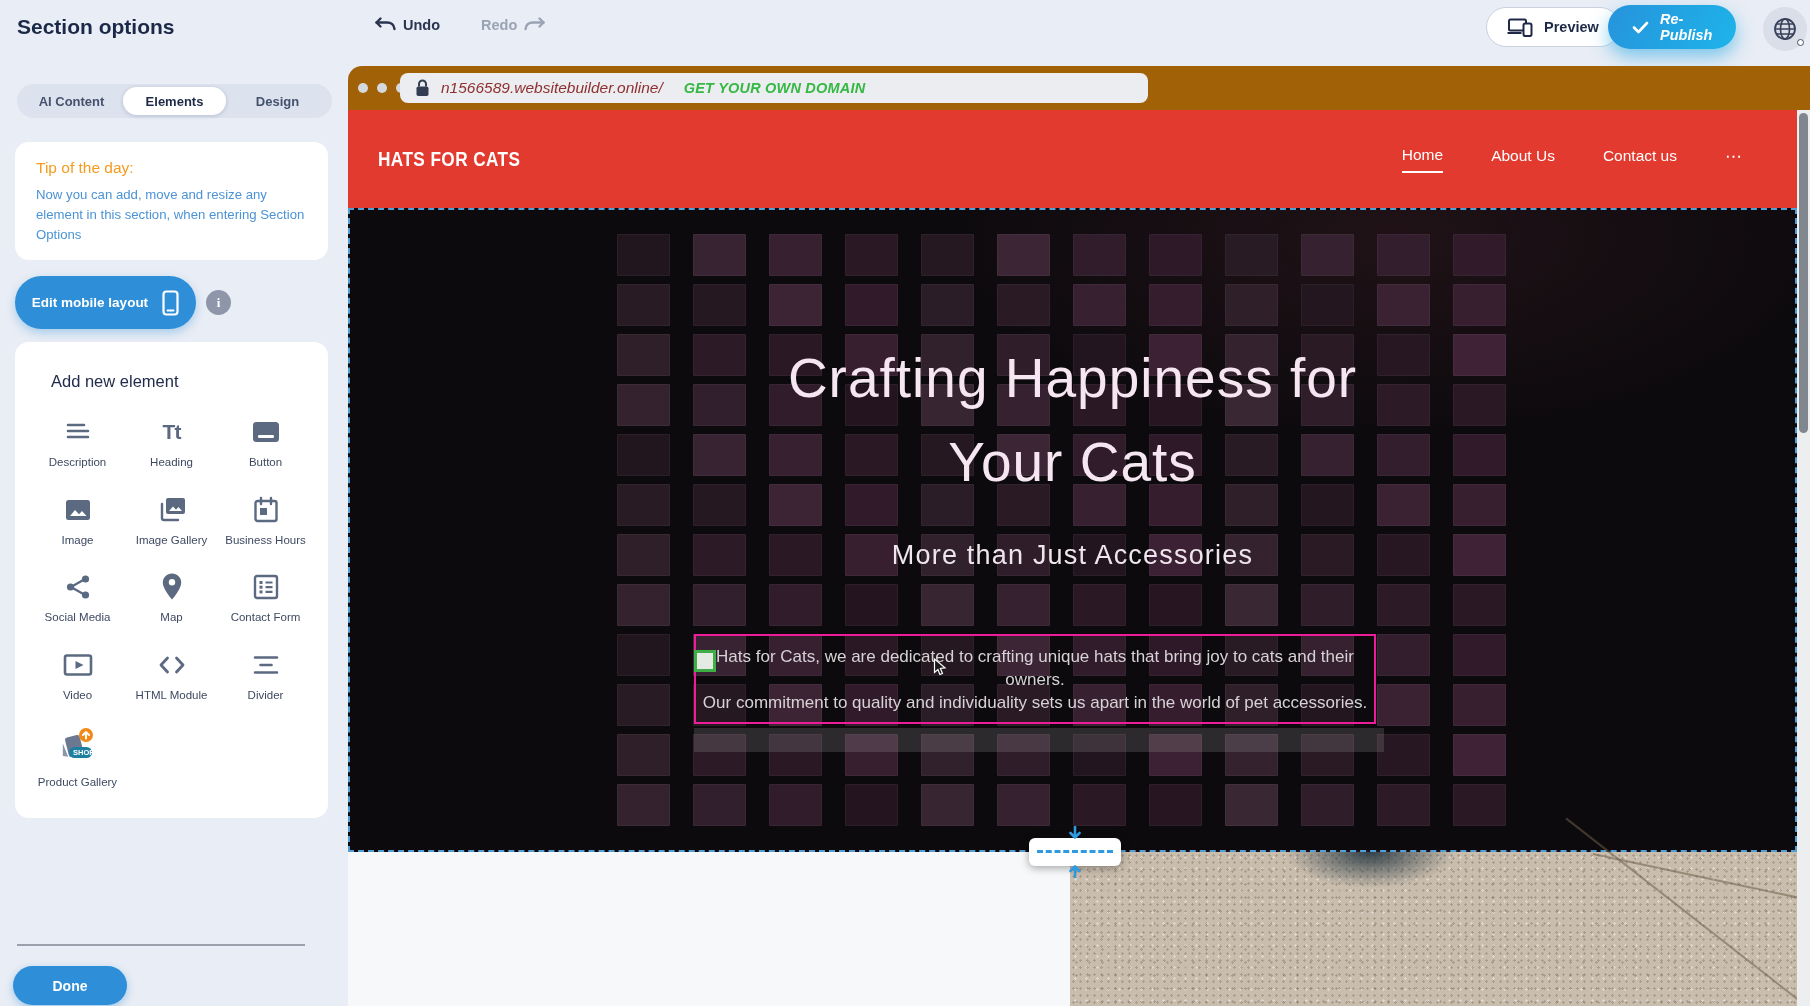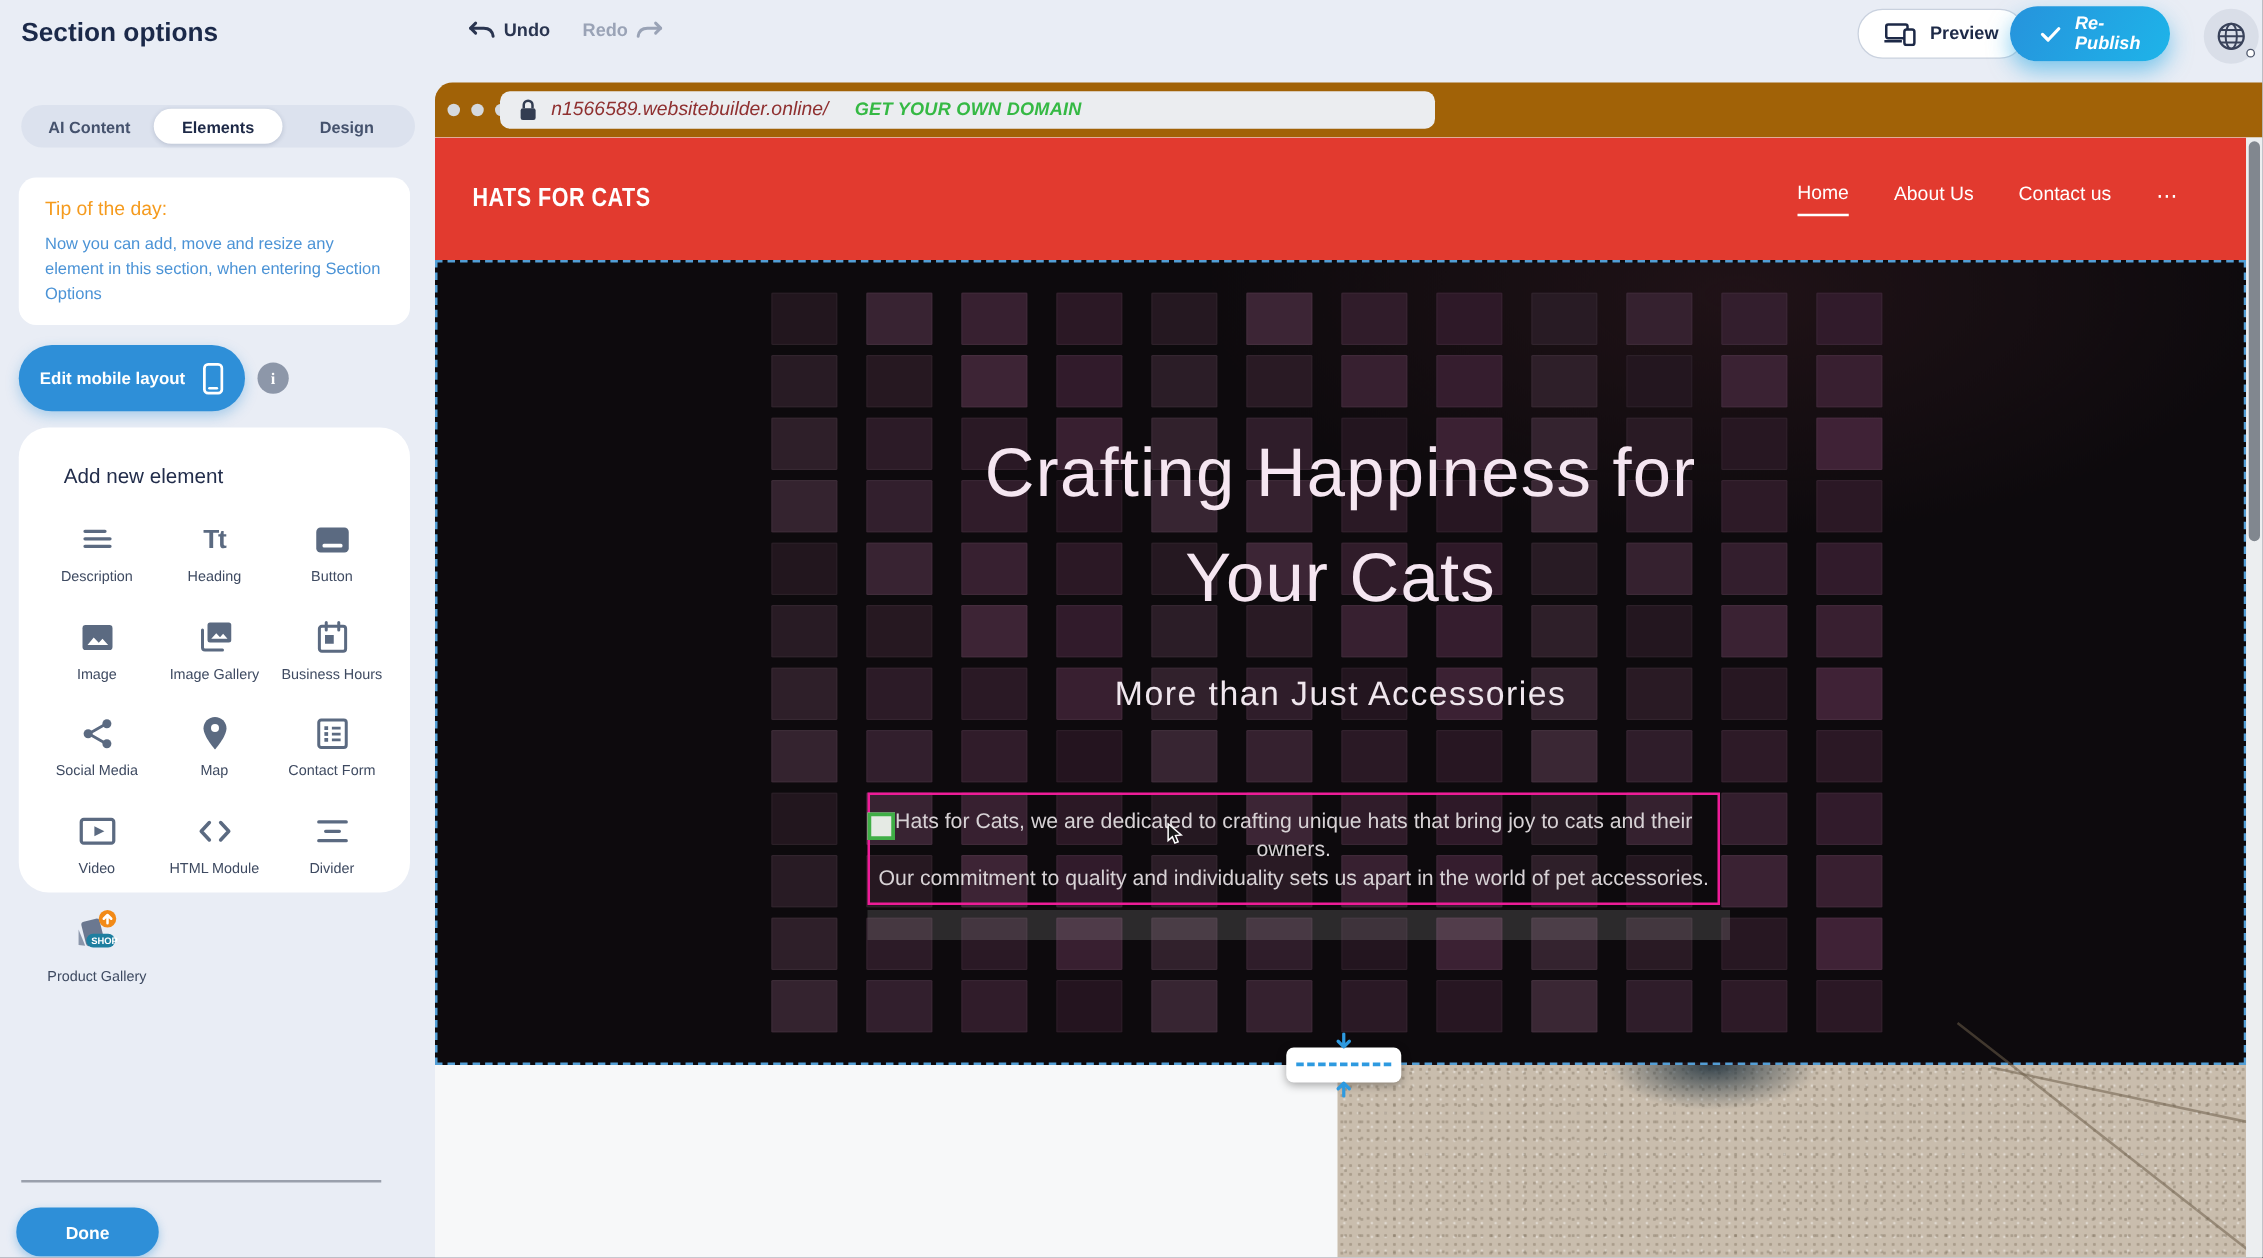--- a/index.html
+++ b/index.html
@@ -3,21 +3,21 @@
 <meta charset="utf-8">
 <style>
   html,body{margin:0;padding:0;background:#dfe3ec;}
   *{box-sizing:border-box;}
   .app{position:relative;width:1810px;height:1006px;background:#e9edf5;
        font-family:"Liberation Sans",sans-serif;overflow:hidden;color:#1d2947;}
 
   
   .topbar{position:absolute;left:0;top:0;width:1665px;height:60px;}
   .panel-title{position:absolute;left:17px;top:15px;font-size:21px;font-weight:bold;color:#1b2949;}
-  .history{position:absolute;left:374px;top:16px;display:flex;gap:26px;align-items:center;}
+  .history{position:absolute;left:374px;top:16px;display:flex;gap:41px;align-items:center;}
   .hist-btn{display:flex;align-items:center;gap:7px;font-size:14.5px;font-weight:bold;cursor:default;}
   .hist-undo{color:#2a3550;}
   .hist-redo{color:#9aa3b6;}
   .preview-btn{position:absolute;left:1486px;top:7px;height:40px;padding:0 20px;border:1.5px solid #c9d1de;
       border-radius:21px;background:#fff;display:flex;align-items:center;gap:11px;font-size:14.5px;font-weight:bold;color:#1d2947;}
   .republish-btn{position:absolute;left:1608px;top:5px;height:44px;padding:0 24px;border:none;border-radius:22px;
       background:linear-gradient(120deg,#2693dc,#1eb4e9);box-shadow:0 8px 18px rgba(32,166,228,.55);
       display:flex;align-items:center;gap:11px;font-size:14.5px;font-weight:bold;color:#fff;font-style:italic;}
   .globe-btn{position:absolute;left:1763px;top:7px;width:44px;height:44px;border-radius:50%;background:#d9dee8;
       display:flex;align-items:center;justify-content:center;}
@@ -31,21 +31,21 @@
       color:#45526d;border-radius:14px;}
   .tab.active{background:#fff;color:#1d2947;box-shadow:0 1px 4px rgba(20,40,80,.18);}
   .tip-card{position:absolute;left:15px;top:70px;width:313px;height:118px;background:#fff;border-radius:14px;padding:17px 21px;}
   .tip-title{font-size:15.5px;font-weight:normal;color:#f59b1e;}
   .tip-body{margin-top:8px;font-size:13.2px;line-height:1.5;color:#4b93d6;}
   .mobile-btn{position:absolute;left:15px;top:204px;width:181px;height:53px;border-radius:27px;background:#2e8fd8;
       display:flex;align-items:center;justify-content:center;gap:14px;color:#fff;font-weight:bold;font-size:13.5px;
       box-shadow:0 4px 10px rgba(46,143,216,.35);}
   .info-btn{position:absolute;left:206px;top:218px;width:25px;height:25px;border-radius:50%;background:#8d97a9;
       color:#fff;font-size:13px;font-weight:bold;display:flex;align-items:center;justify-content:center;font-family:"Liberation Serif",serif;}
-  .add-card{position:absolute;left:15px;top:270px;width:313px;height:372px;background:#fff;border-radius:24px;padding-top:30px;}
+  .add-card{position:absolute;left:15px;top:270px;width:313px;height:476px;background:#fff;border-radius:14px;padding-top:30px;}
   .add-title{margin-left:36px;font-size:16.5px;color:#222d4b;}
   .el-grid{margin:26px auto 0;width:282px;display:grid;grid-template-columns:repeat(3,94px);row-gap:24px;justify-items:center;}
   .el{display:flex;flex-direction:column;align-items:center;gap:8px;width:88px;text-align:center;
       font-size:11.5px;line-height:1.35;color:#3e4a61;}
   .el .ic{width:32px;height:30px;display:flex;align-items:center;justify-content:center;position:relative;}
   .tticon{font-size:21px;font-weight:bold;color:#5b6a81;letter-spacing:-1px;}
   .side-divider{position:absolute;left:17px;top:872px;width:288px;height:1.5px;background:#9aa0ac;}
   .done-btn{position:absolute;left:13px;top:894px;width:114px;height:39px;border-radius:20px;background:#2e8fd8;border:none;
       color:#fff;font-weight:bold;font-size:14px;display:flex;align-items:center;justify-content:center;
       box-shadow:0 3px 8px rgba(46,143,216,.4);}
@@ -60,21 +60,21 @@
   .domain-link{font-size:14.5px;font-weight:bold;color:#35b944;margin-left:10px;letter-spacing:.2px;}
 
   
   .site{position:absolute;left:348px;top:110px;width:1449px;height:896px;background:#fff;overflow:hidden;}
   .scrollbar{position:absolute;left:1797px;top:110px;width:13px;height:896px;background:#eceef0;}
   .scroll-thumb{position:absolute;left:2px;top:3px;width:9px;height:320px;border-radius:5px;background:#81878f;}
 
   .site-header{position:absolute;left:0;top:0;width:1449px;height:98px;background:#e23a2f;
       display:flex;align-items:center;justify-content:space-between;padding:0 54px 0 30px;}
   .logo{color:#fff;font-weight:bold;font-size:21px;letter-spacing:.5px;transform:scaleX(.82);transform-origin:left;white-space:nowrap;}
-  .nav{display:flex;align-items:center;gap:36px;}
+  .nav{display:flex;align-items:center;gap:48px;}
   .nav-item{color:#fff;font-size:15.5px;padding-bottom:4px;border-bottom:2px solid transparent;}
   .nav-item.active{border-bottom-color:#fff;padding-bottom:7px;}
   .nav-more{font-size:17px;letter-spacing:1px;}
 
   .hero{position:absolute;left:0;top:98px;width:1449px;height:644px;background:#0d0a0d;
       border:2px dashed rgba(90,175,235,.9);
       background-image:radial-gradient(620px 280px at 72% 4%,rgba(130,60,75,.16),transparent 70%);}
   .tile-grid{position:absolute;left:267px;top:24px;display:grid;grid-template-columns:repeat(12,53px);
       grid-auto-rows:42px;column-gap:23px;row-gap:8px;}
   .tile{border-radius:1px;box-shadow:inset 0 0 0 1px rgba(255,255,255,.045);}

